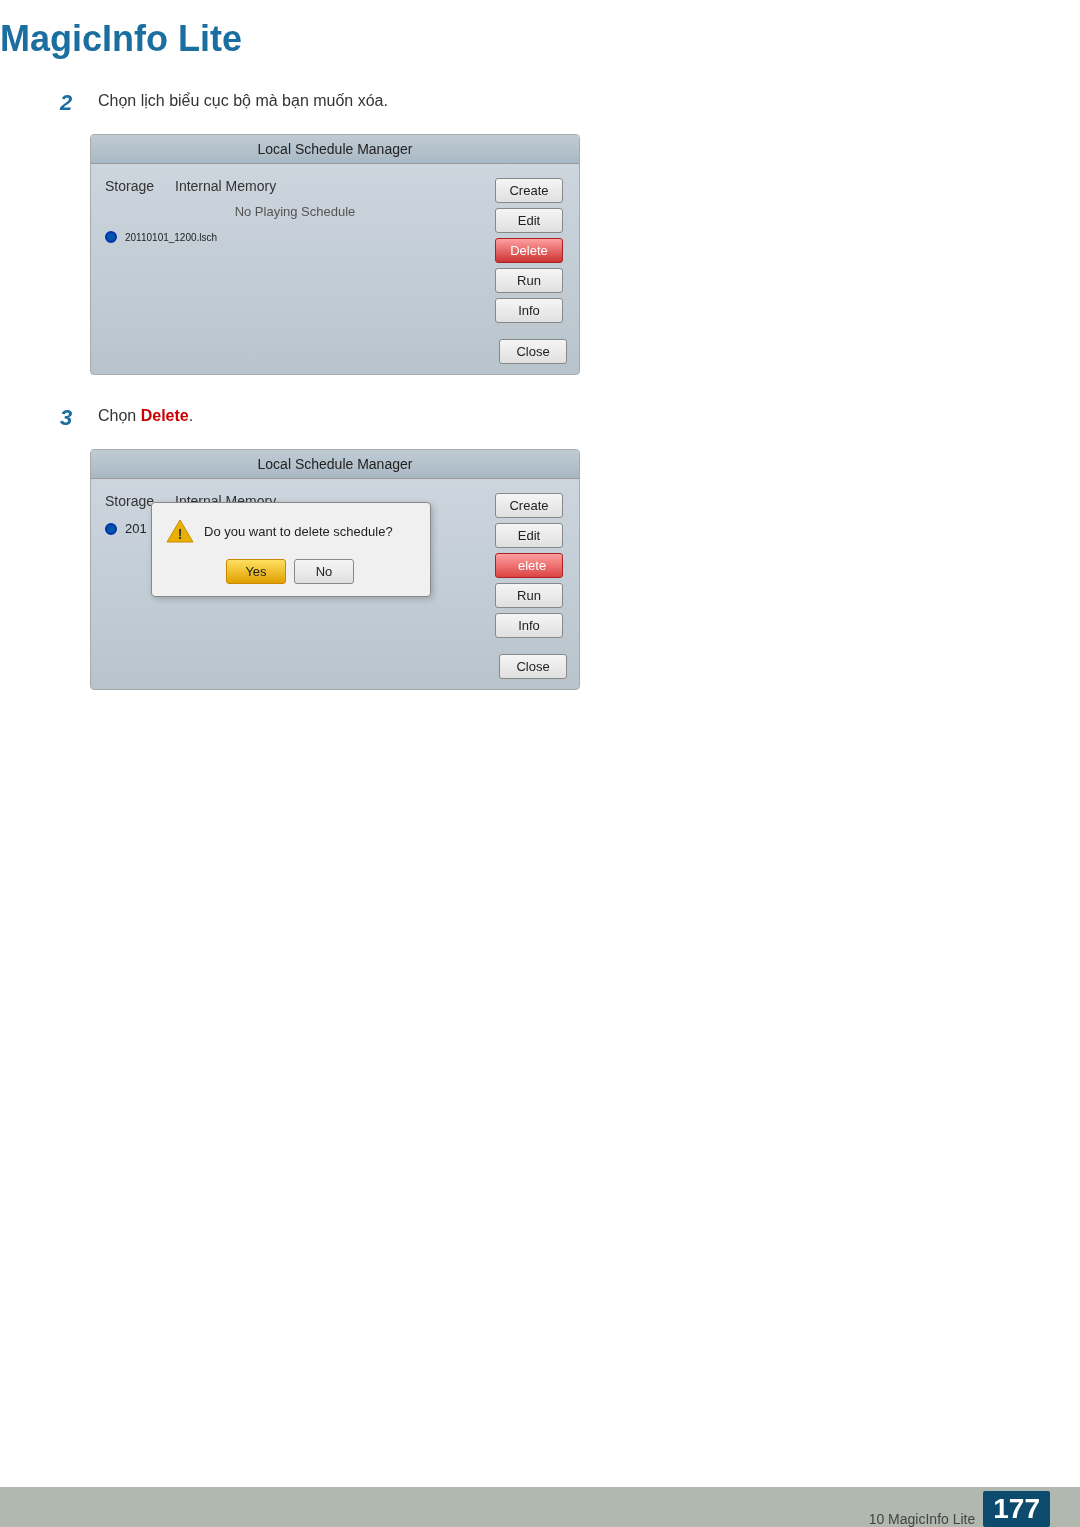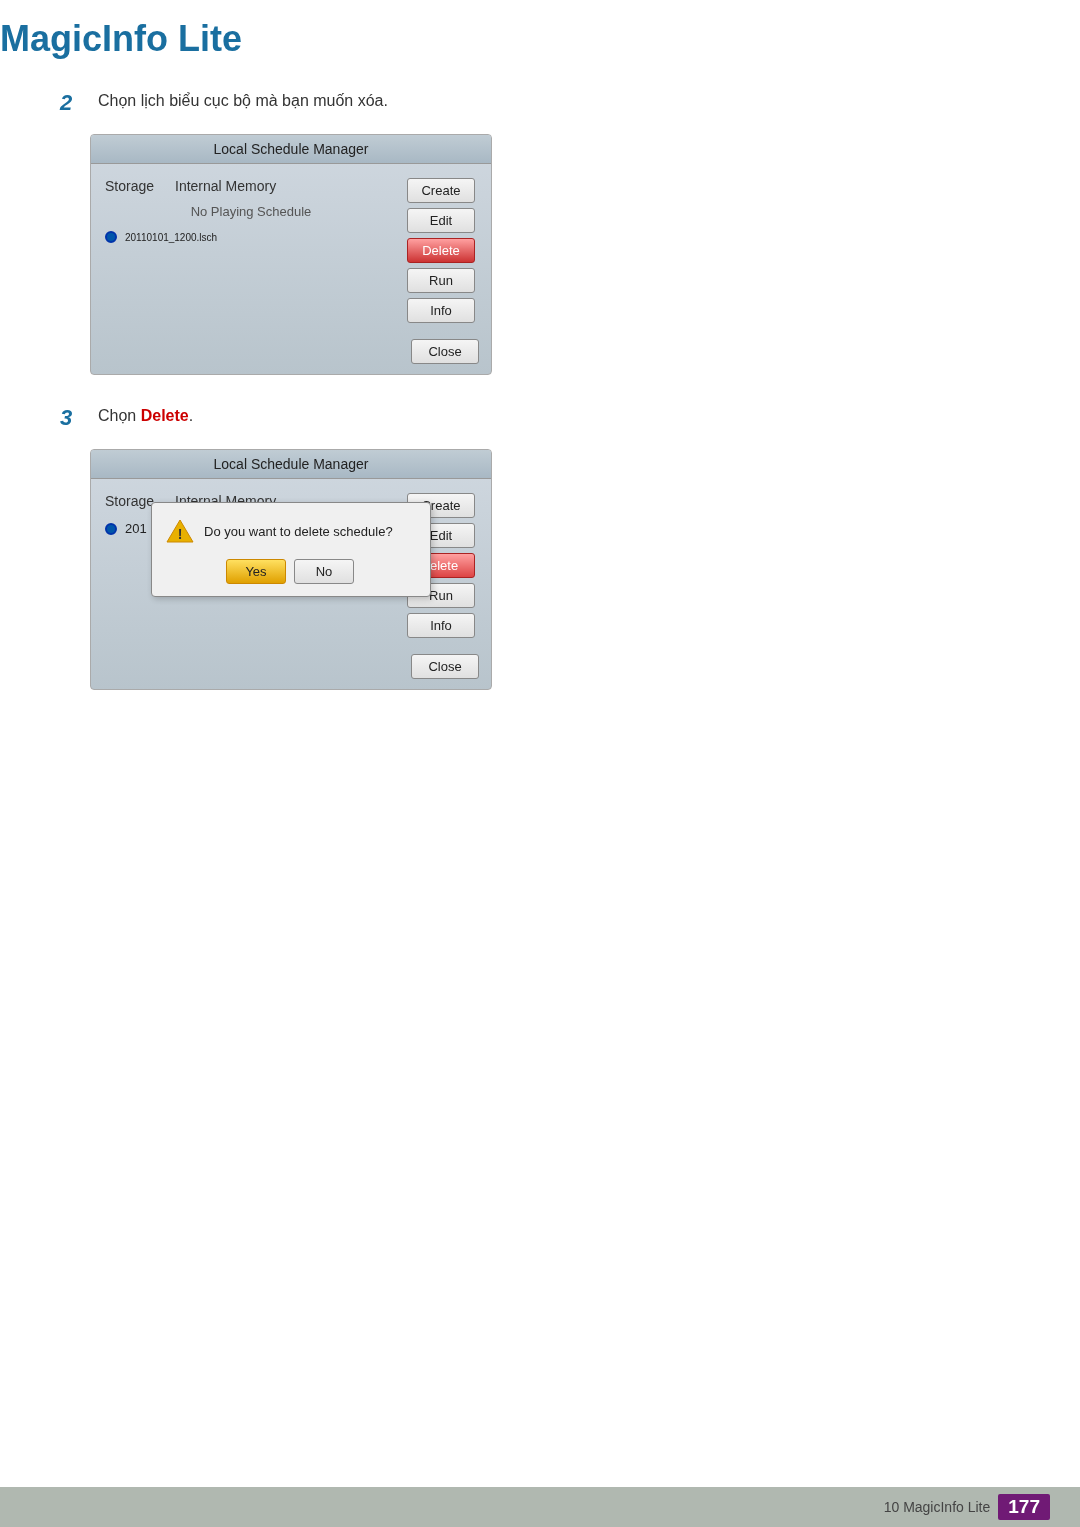--- a/index.html
+++ b/index.html
@@ -86,21 +86,21 @@
     
     .dialog-container {
       margin-left: 30px;
       margin-bottom: 30px;
     }
 
     .local-schedule-dialog {
       border: 1.5px solid #aaa;
       border-radius: 4px;
       background: linear-gradient(180deg, #d0d8e0 0%, #b8c4cc 100%);
-      width: 402px;
+      width: 490px;
       overflow: hidden;
       position: relative;
     }
 
     .dialog-title-bar {
       background: linear-gradient(180deg, #c0ccd4 0%, #a8b8c4 100%);
       text-align: center;
       padding: 6px 10px;
       font-size: 14px;
       color: #222;
@@ -283,33 +283,33 @@
 
     
     .page-footer {
       position: absolute;
       bottom: 0;
       left: 0;
       right: 0;
       height: 40px;
       background: #b0b8b0;
       display: flex;
-      align-items: center;
+      align-items: flex-end;
       justify-content: flex-end;
-      padding: 8px 30px;
+      padding: 0 30px;
     }
     .footer-text {
       font-size: 14px;
       color: #444;
     }
     .footer-page {
-      font-size: 19px;
+      font-size: 28px;
       font-weight: bold;
       color: #fff;
-      background: #701a75;
+      background: #0c4a6e;
       padding: 2px 10px;
       margin-left: 8px;
       border-radius: 2px;
     }
   </style>
 </head>
 <body>
 
 <div class="page-header">
   <span class="chapter-title">MagicInfo Lite</span>

